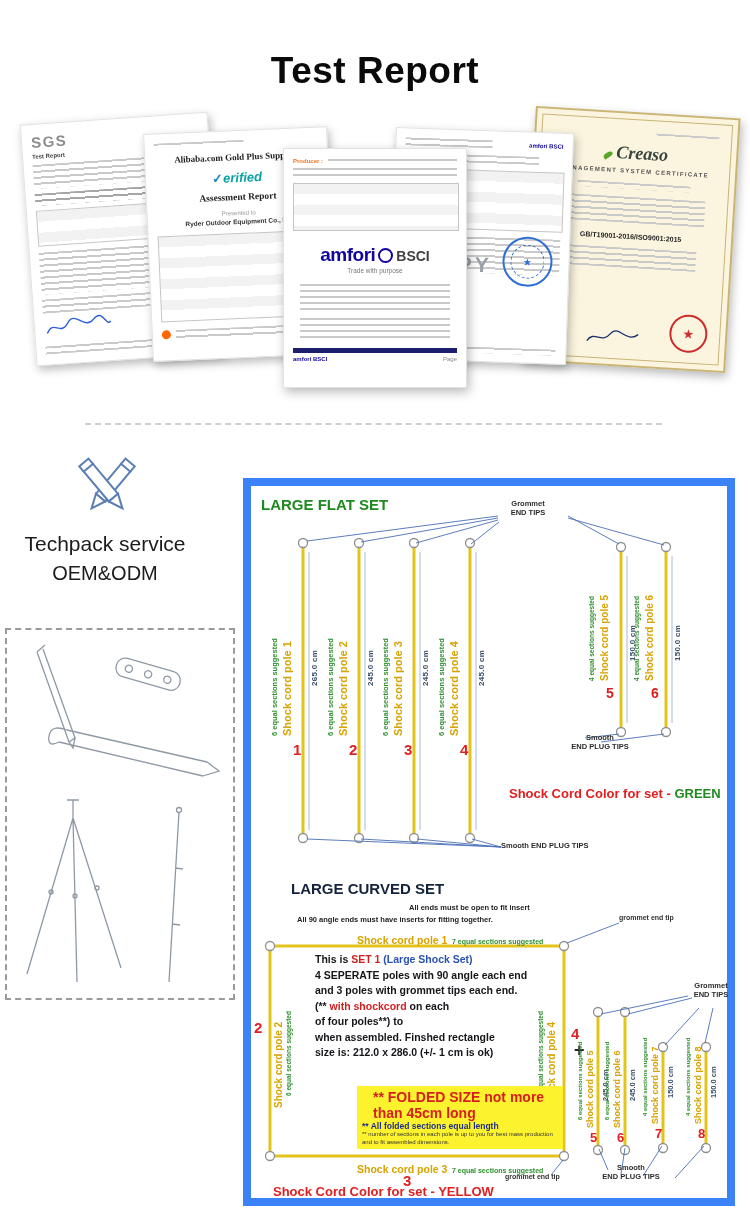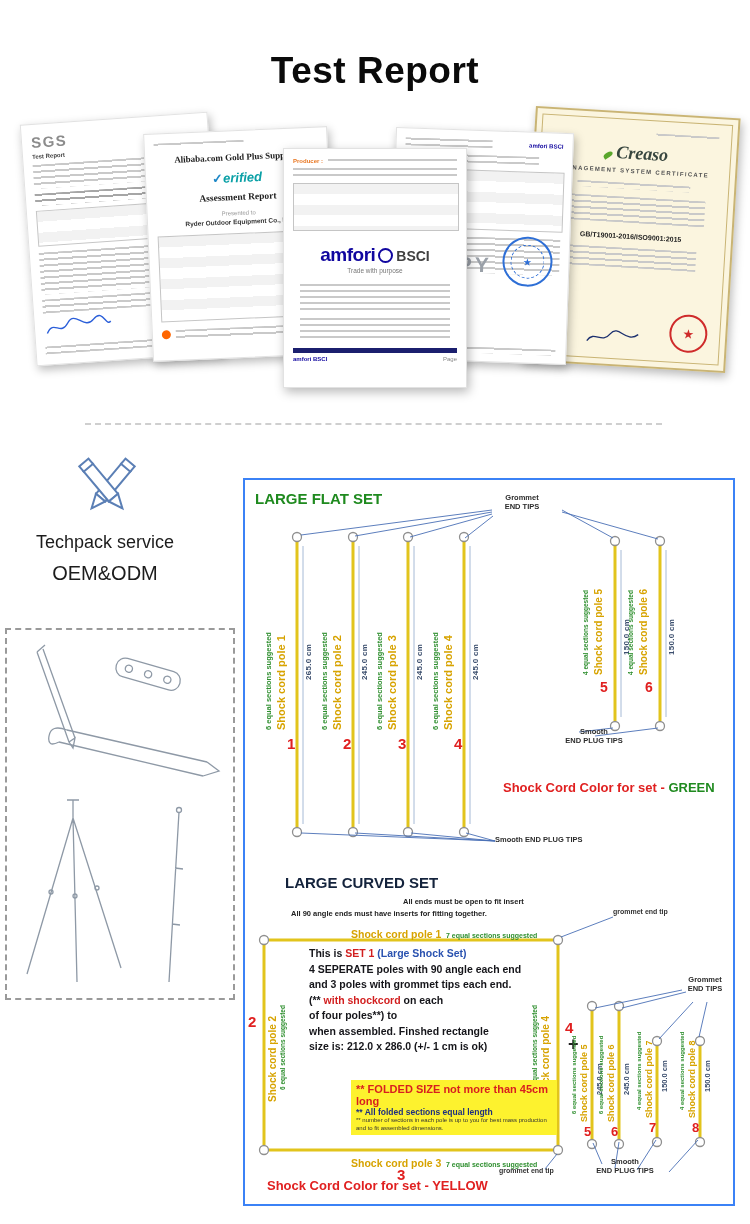--- a/index.html
+++ b/index.html
@@ -29,21 +29,21 @@
   .leaf{display:inline-block;width:10px;height:5px;background:#5aa62c;
         border-radius:50% 50% 50% 0;transform:rotate(-35deg);margin-right:3px;}
 
   
   .techpack-line{position:absolute;width:210px;text-align:center;color:#1c1c1c;}
   .sketch-box{position:absolute;border:2px dashed #9a9a9a;box-sizing:border-box;}
   .divider{position:absolute;border-top:2px dashed #cfcfcf;}
 
   
   .diagram-box{position:absolute;left:243px;top:478px;width:492px;height:728px;
-               border:2px solid #3b82f6;box-sizing:border-box;background:#fff;}
+               border:8px solid #3b82f6;box-sizing:border-box;background:#fff;}
   .diag-svg{position:absolute;left:0;top:0;}
   .lbl{position:absolute;line-height:1.18;}
   .vlabel{position:absolute;transform-origin:0 0;transform:rotate(-90deg);
           white-space:nowrap;line-height:1;}
   .sections{font-size:7.5px;color:#2f8f2f;font-weight:600;}
   .sections-sm{font-size:6px;color:#2f8f2f;font-weight:600;}
   .pole-name{font-size:11px;color:#d7a300;font-weight:700;}
   .pole-name-sm{font-size:9px;color:#d7a300;font-weight:700;}
   .meas{font-size:8px;color:#3c4f6e;font-weight:600;letter-spacing:.3px;}
   .meas-sm{font-size:7.5px;color:#3c4f6e;font-weight:600;}
@@ -163,21 +163,21 @@
           <rect x="33" y="2" width="12" height="7"></rect>
         <path d="M33,48 L39,62 L45,48 Z"></path>
       </g>
       <g transform="rotate(-40 39 38)">
         <rect x="33" y="8" width="12" height="40"></rect>
           <rect x="33" y="2" width="12" height="7"></rect>
         <path d="M33,48 L39,62 L45,48 Z"></path>
       </g>
     </g>
   </svg>
-  <div class="techpack-line" style="left:0;top:532px;font-size:18px;">Techpack service</div>
+  <div class="techpack-line" style="left:0;top:532px;font-size:21px;">Techpack service</div>
   <div class="techpack-line" style="left:0;top:562px;font-size:20px;">OEM&amp;ODM</div>
 
   <div class="sketch-box" style="left:5px;top:628px;width:230px;height:372px;">
     <svg width="226" height="368" viewBox="0 0 226 368">
       <g fill="none" stroke="#8e99a6" stroke-width="1.3">
         <path d="M30,22 l8,-7 M30,22 L62,112 M36,19 L68,108 M62,112 l6,-4 l-2,10 z"></path>
         <g transform="translate(112,26) rotate(16)">
           <rect x="0" y="0" width="66" height="19" rx="9"></rect>
           <circle cx="13" cy="9.5" r="3.6"></circle>
             <circle cx="33" cy="9.5" r="3.6"></circle>
@@ -370,21 +370,21 @@
       <div class="desc-line">and 3 poles with grommet tips each end.</div>
       <div class="desc-line">
         <span>(** </span><span style="color:#d21f1f;">with shockcord</span><span> on each</span>
       </div>
       <div class="desc-line">of four poles**) to</div>
       <div class="desc-line">when assembled. Finshed rectangle</div>
       <div class="desc-line">size is: 212.0 x 286.0 (+/- 1 cm is ok)</div>
     </div>
 
     <div class="folded-box" style="left:106px;top:600px;width:206px;">
-      <div style="font-size:11px;font-weight:700;color:#d81f1f;">** FOLDED SIZE  not more than 45cm long</div>
+      <div style="font-size:14px;font-weight:700;color:#d81f1f;margin-left:11px;">** FOLDED SIZE  not more than 45cm long</div>
       <div style="font-size:8.5px;font-weight:700;color:#1d2f80;">** All folded sections equal length</div>
       <div style="font-size:6px;color:#333;line-height:1.25;">** number of sections in each pole is up to you for best mass production</div>
       <div style="font-size:6px;color:#333;line-height:1.25;">and to fit assembled dimensions.</div>
     </div>
 
     <div class="lbl" style="left:323px;top:554px;font-size:18px;font-weight:700;color:#222;">+</div>
 
     <div class="vlabel sections-sm" style="left:326px;top:634px;">6 equal sections suggested</div>
     <div class="vlabel pole-name-sm" style="left:335px;top:642px;">Shock cord pole 5</div>
     <div class="vlabel meas-sm" style="left:351px;top:615px;">245.0 cm</div>

